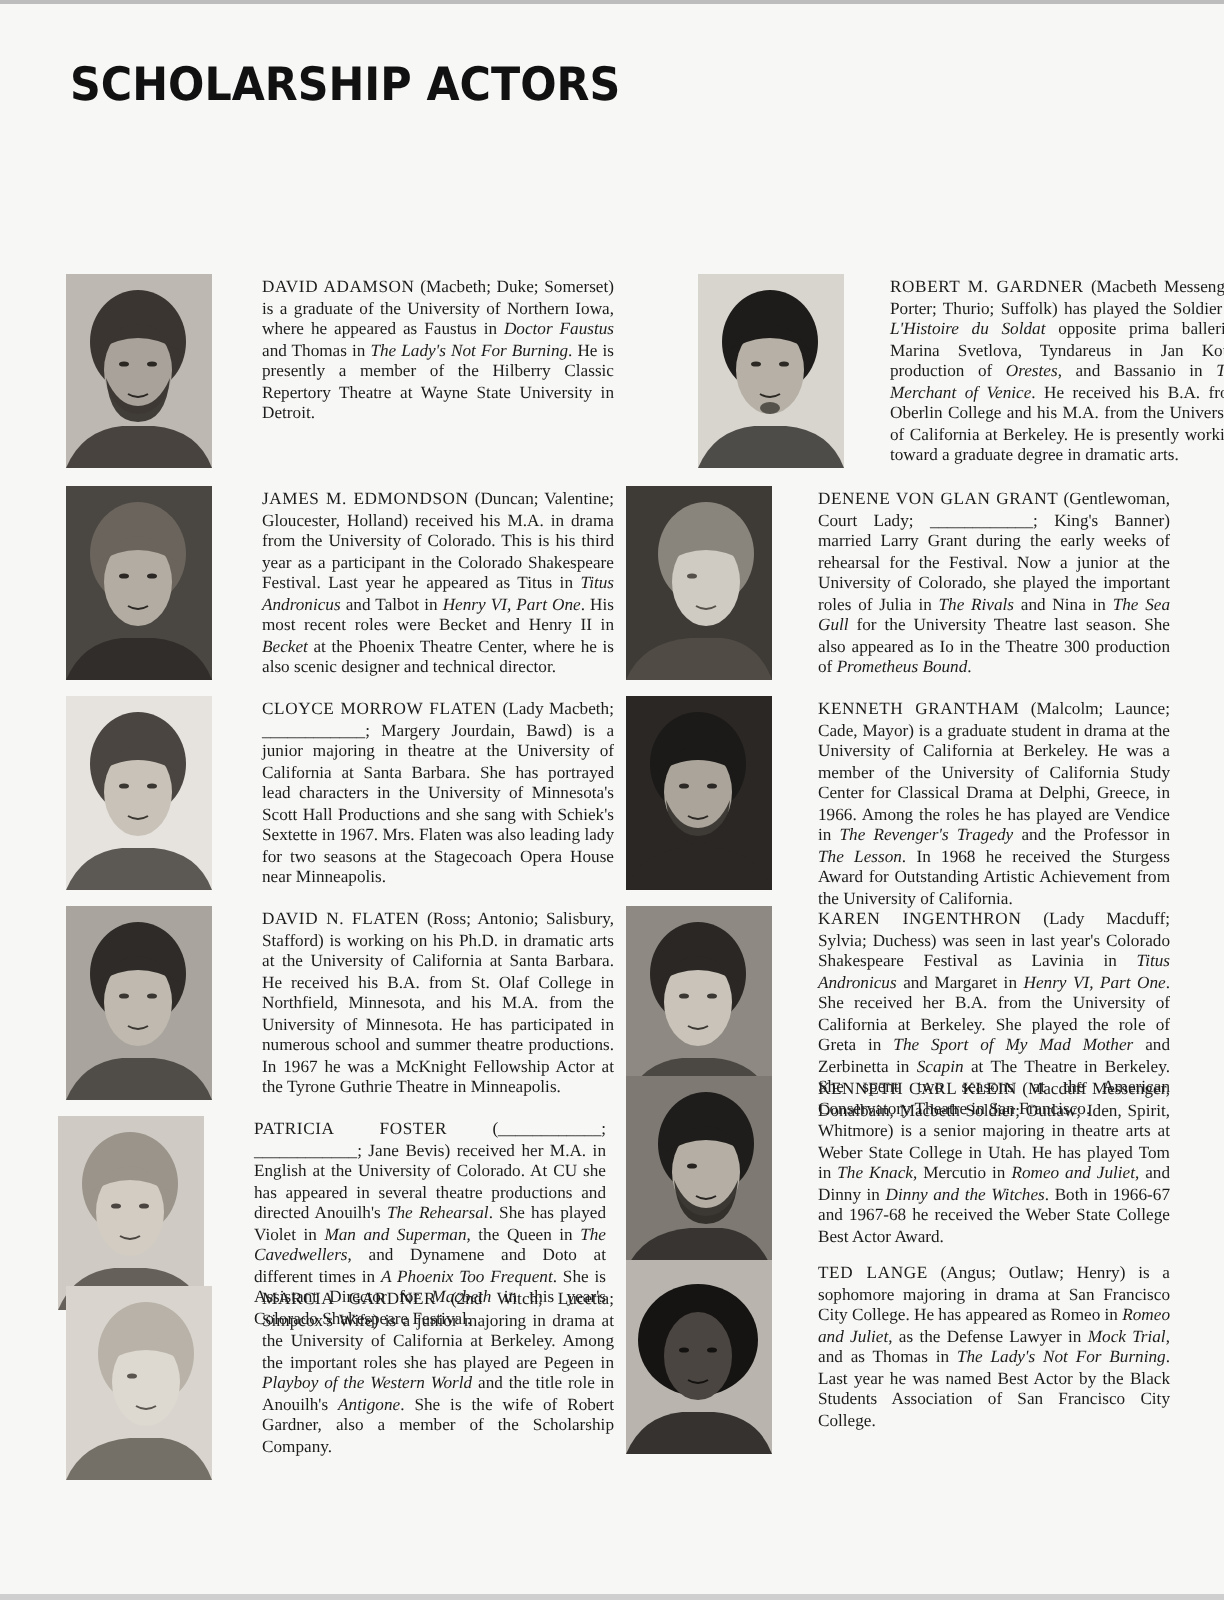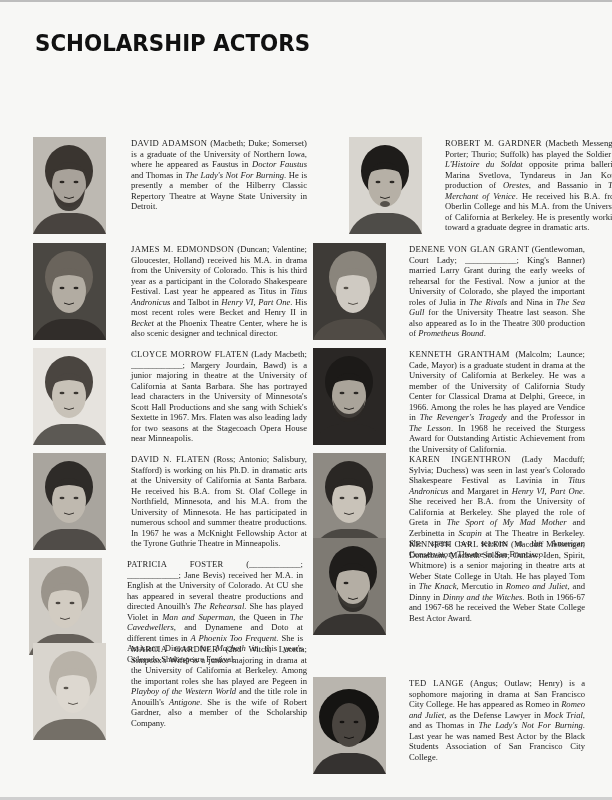--- a/index.html
+++ b/index.html
@@ -194,21 +194,21 @@
         <ellipse cx="40" cy="34" rx="24" ry="26" fill="#1f1d1b"></ellipse>
         <ellipse cx="40" cy="48" rx="17" ry="22" fill="#b4aea4"></ellipse>
         <path d="M20 38 Q40 12 60 38 Q40 26 20 38 Z" fill="#1f1d1b"></path>
         <ellipse cx="33" cy="45" rx="2.5" ry="1.3" fill="#262320"></ellipse>
         <path d="M35 60 Q40 63 45 60" stroke="#262320" stroke-width="1" fill="none"></path>
         <path d="M24 52 Q26 74 40 74 Q54 74 56 52 Q50 66 40 66 Q30 66 24 52 Z" fill="#262320" opacity="0.85"></path>
       </svg>
     </div>
   <p class="bio" style="left:96px;"><span class="name">KENNETH CARL KLEIN</span> <span>(Macduff Messenger, Donalbain, Macbeth Soldier; Outlaw; Iden, Spirit, Whitmore)</span><span> is a senior majoring in theatre arts at Weber State College in Utah. He has played Tom in </span><i>The Knack</i><span>, Mercutio in </span><i>Romeo and Juliet</i><span>, and Dinny in </span><i>Dinny and the Witches</i><span>. Both in 1966-67 and 1967-68 he received the Weber State College Best Actor Award.</span></p>
 </div>
-<div class="entry" style="left:313px; top:677px;padding-left:32px;">
+<div class="entry" style="left:313px; top:630px;padding-left:32px;">
   <div class="photo">
       <svg viewBox="0 0 73 97" preserveAspectRatio="none">
         <rect x="0" y="0" width="73" height="97" fill="#b9b5ae"></rect>
         <path d="M0 97 Q8 78 28 76 L44 76 Q66 78 73 97 Z" fill="#141210" opacity="0.8"></path>
         <ellipse cx="36" cy="40" rx="30" ry="28" fill="#151412"></ellipse>
         <ellipse cx="36" cy="48" rx="17" ry="22" fill="#4a4540"></ellipse>
         <ellipse cx="29" cy="45" rx="2.5" ry="1.3" fill="#141210"></ellipse>
         <ellipse cx="43" cy="45" rx="2.5" ry="1.3" fill="#141210"></ellipse>
         <path d="M31 60 Q36 63 41 60" stroke="#141210" stroke-width="1" fill="none"></path>
       </svg>

